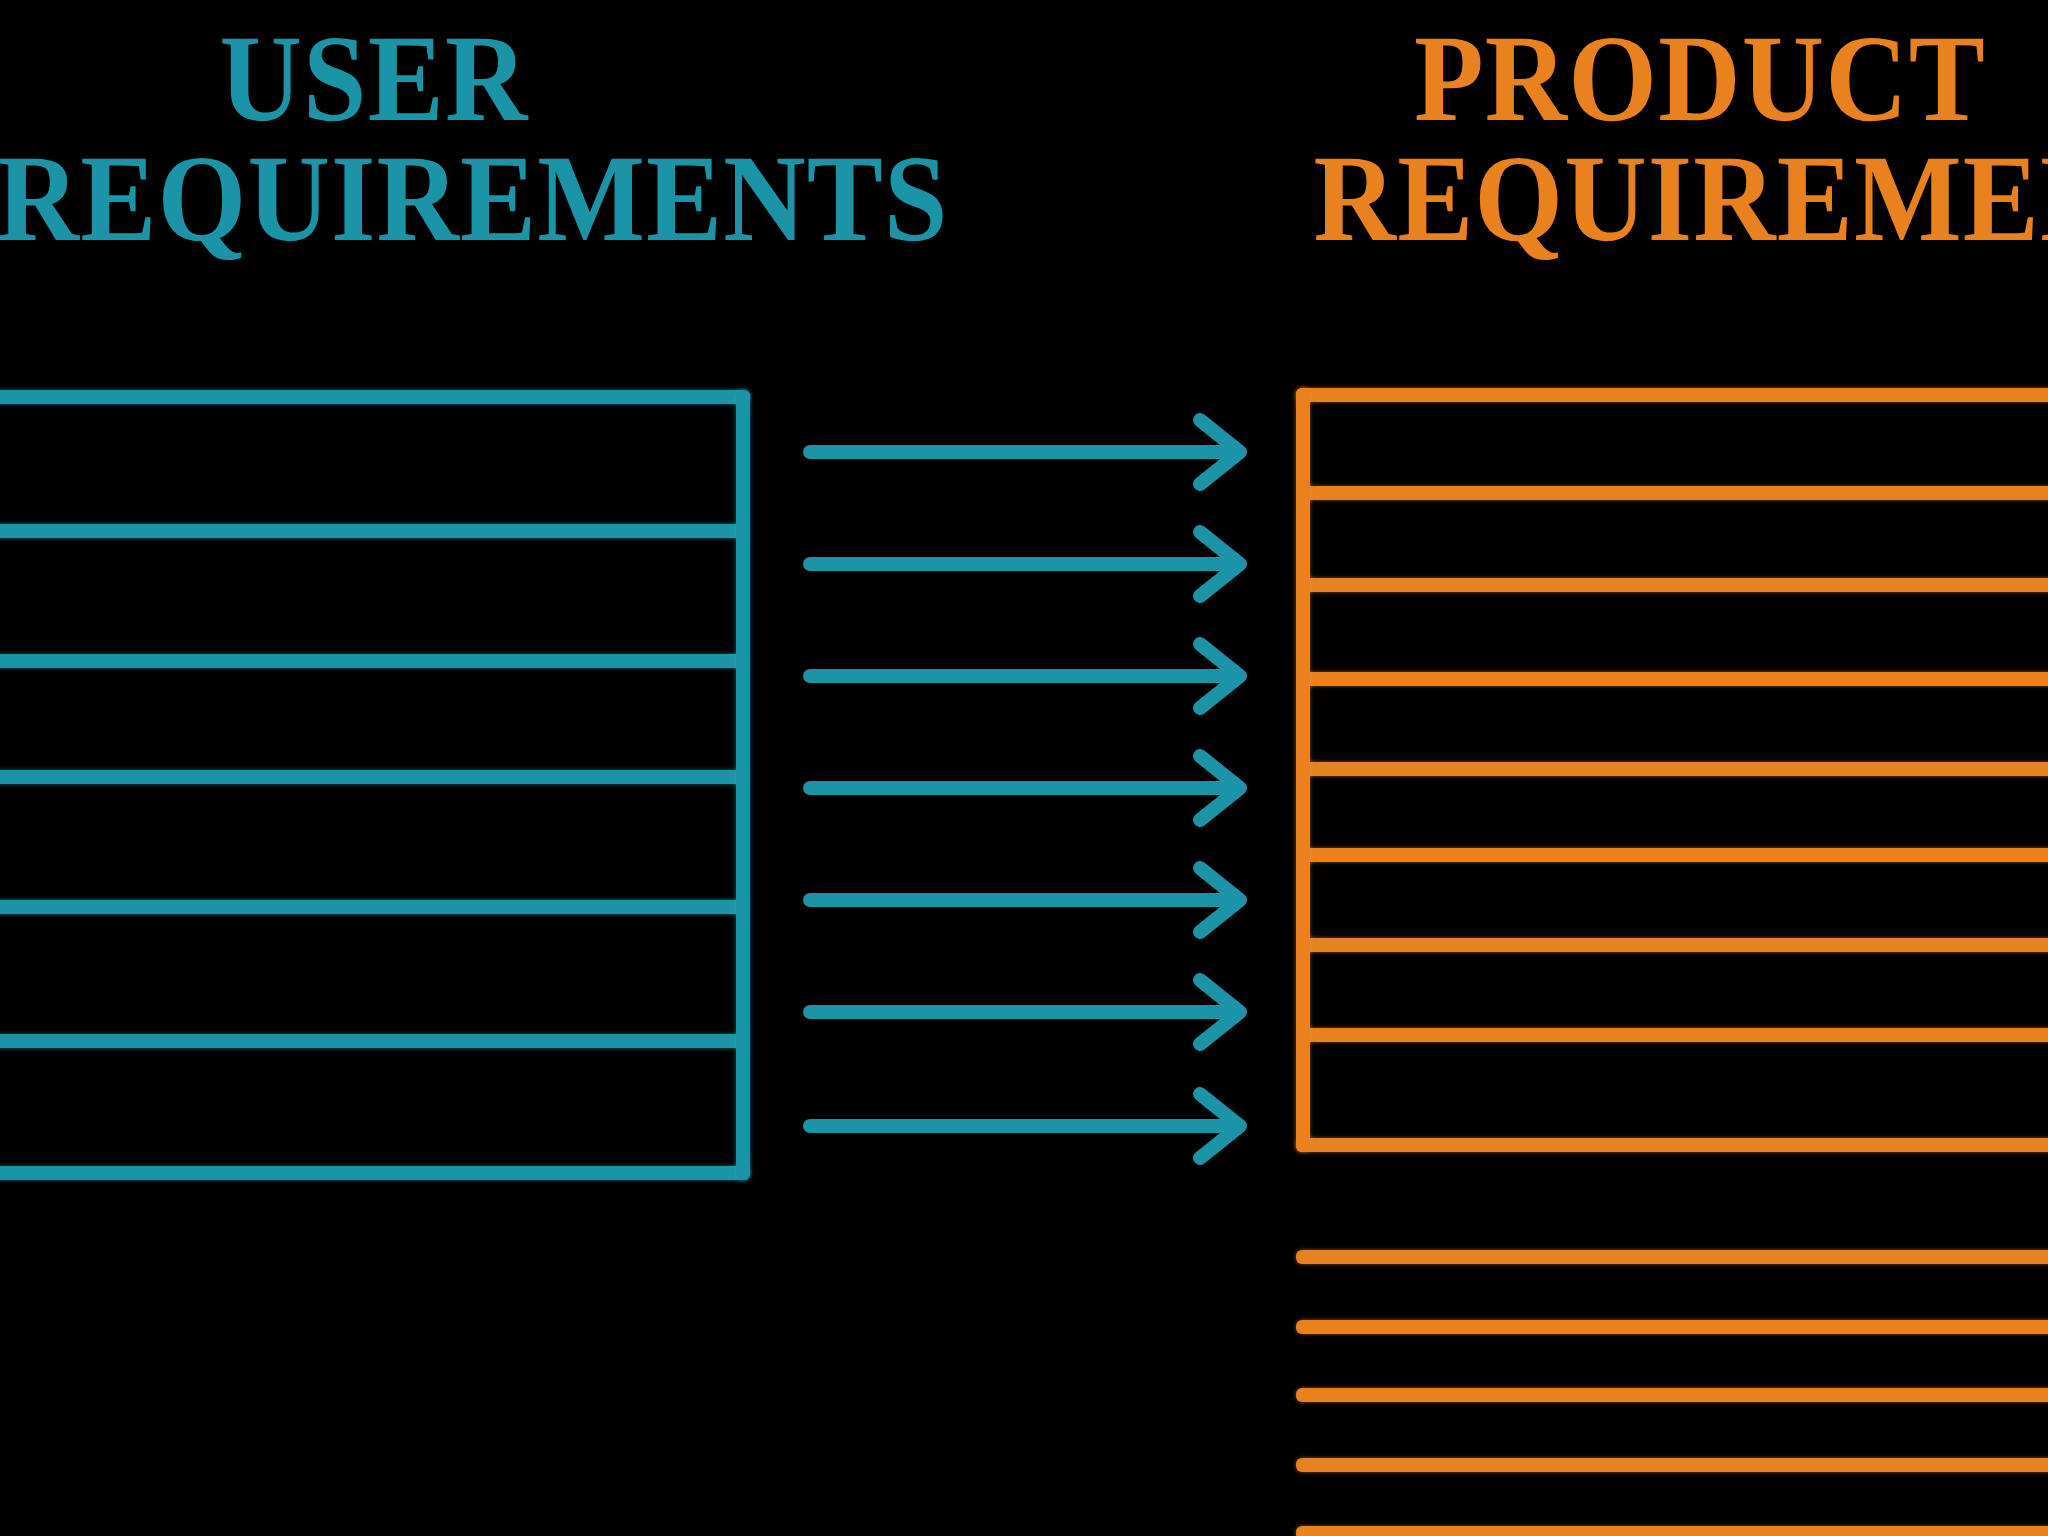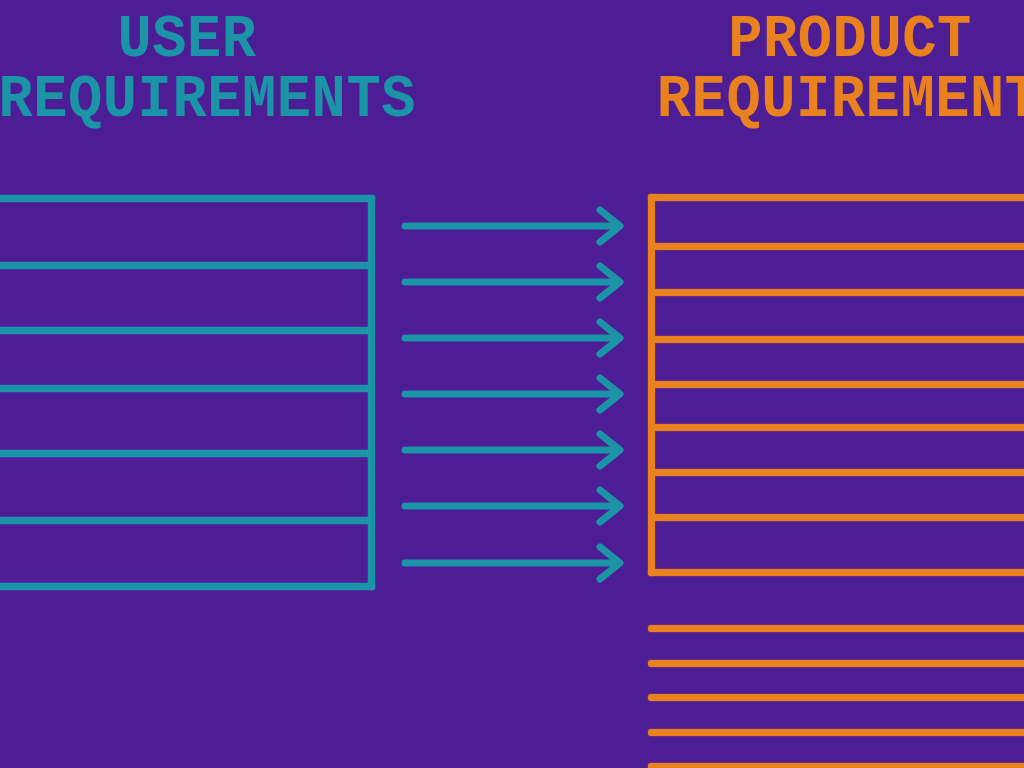--- a/index.html
+++ b/index.html
@@ -4,23 +4,23 @@
 <style>
   html, body {
     margin: 0;
     padding: 0;
     background: #14162a;
   }
   #canvas {
     position: relative;
     width: 1024px;
     height: 768px;
-    background: #4c1d95;
+    background: #000000;
     overflow: hidden;
-    font-family: Liberation Mono, monospace;
+    font-family: Liberation Serif, serif;
   }
 
   
   .title {
     position: absolute;
     font-weight: 700;
     letter-spacing: 0.01em;
     line-height: 0.97;
     white-space: nowrap;
     text-transform: uppercase;

